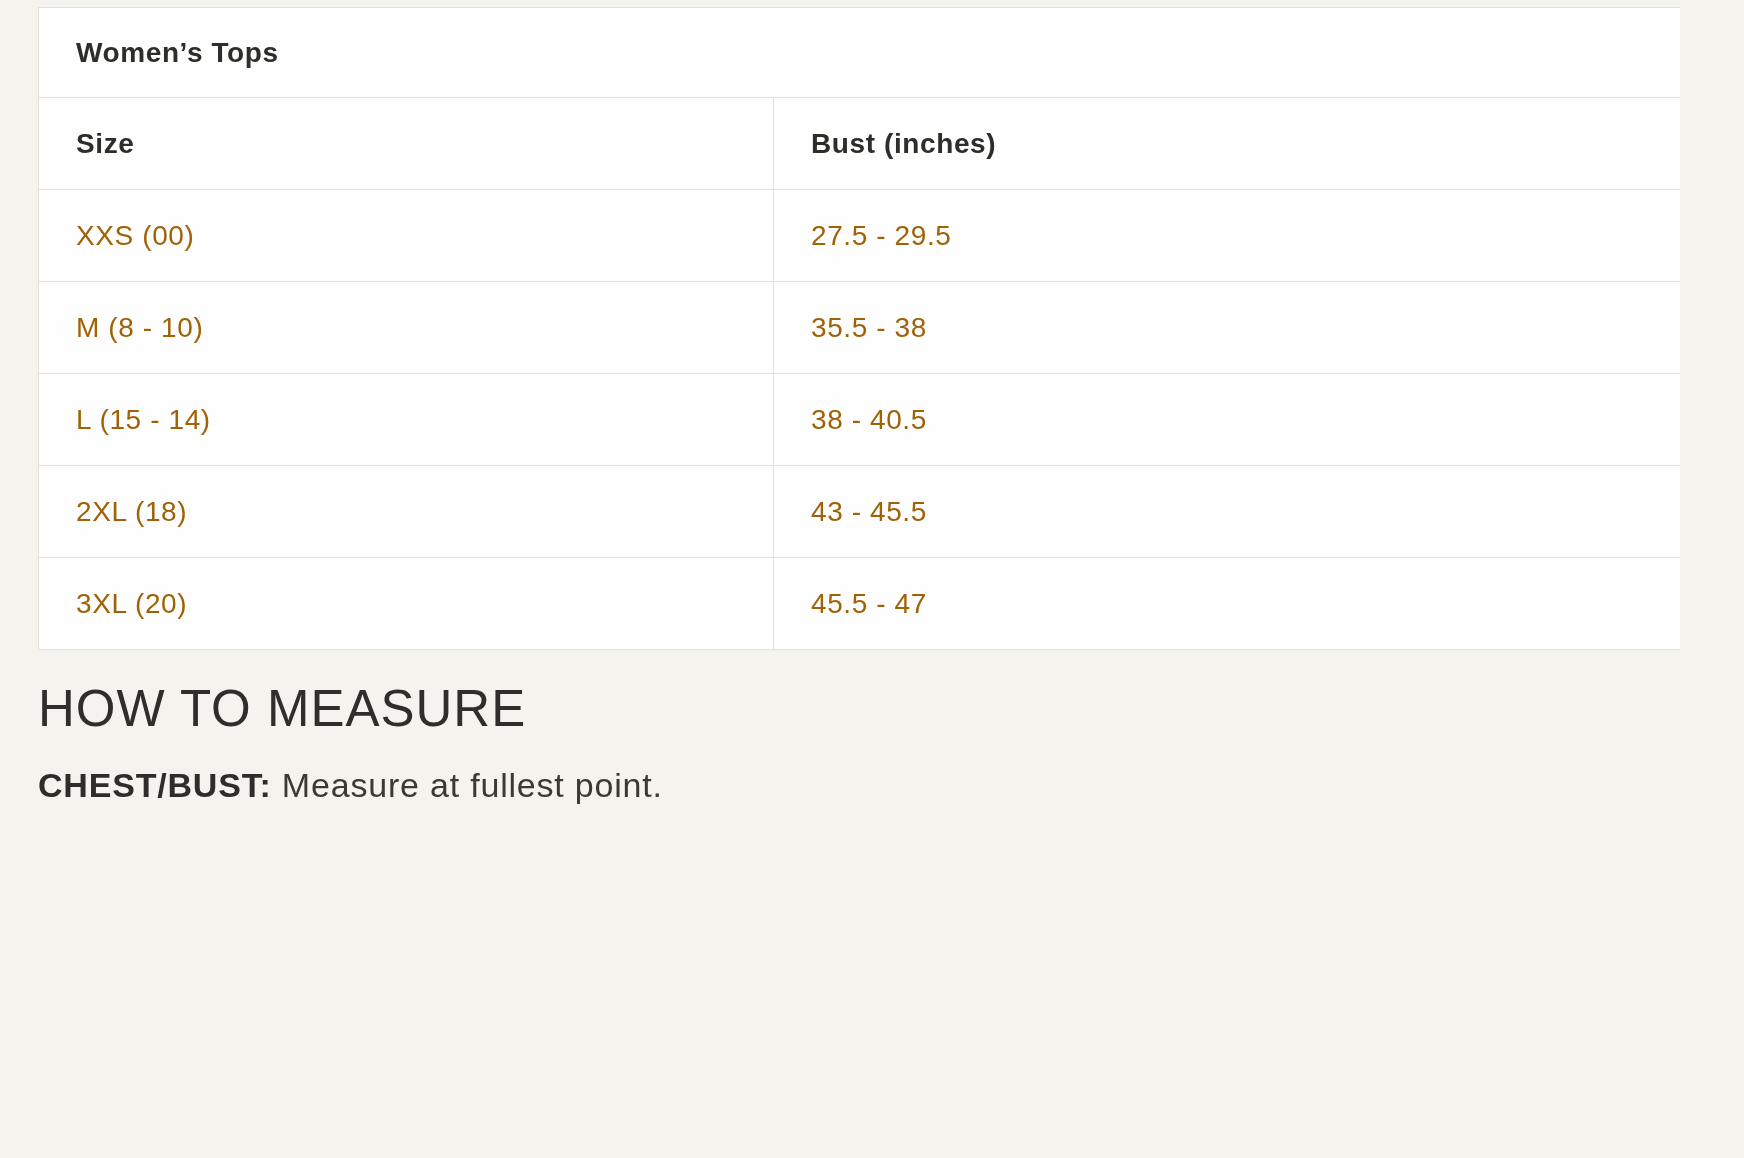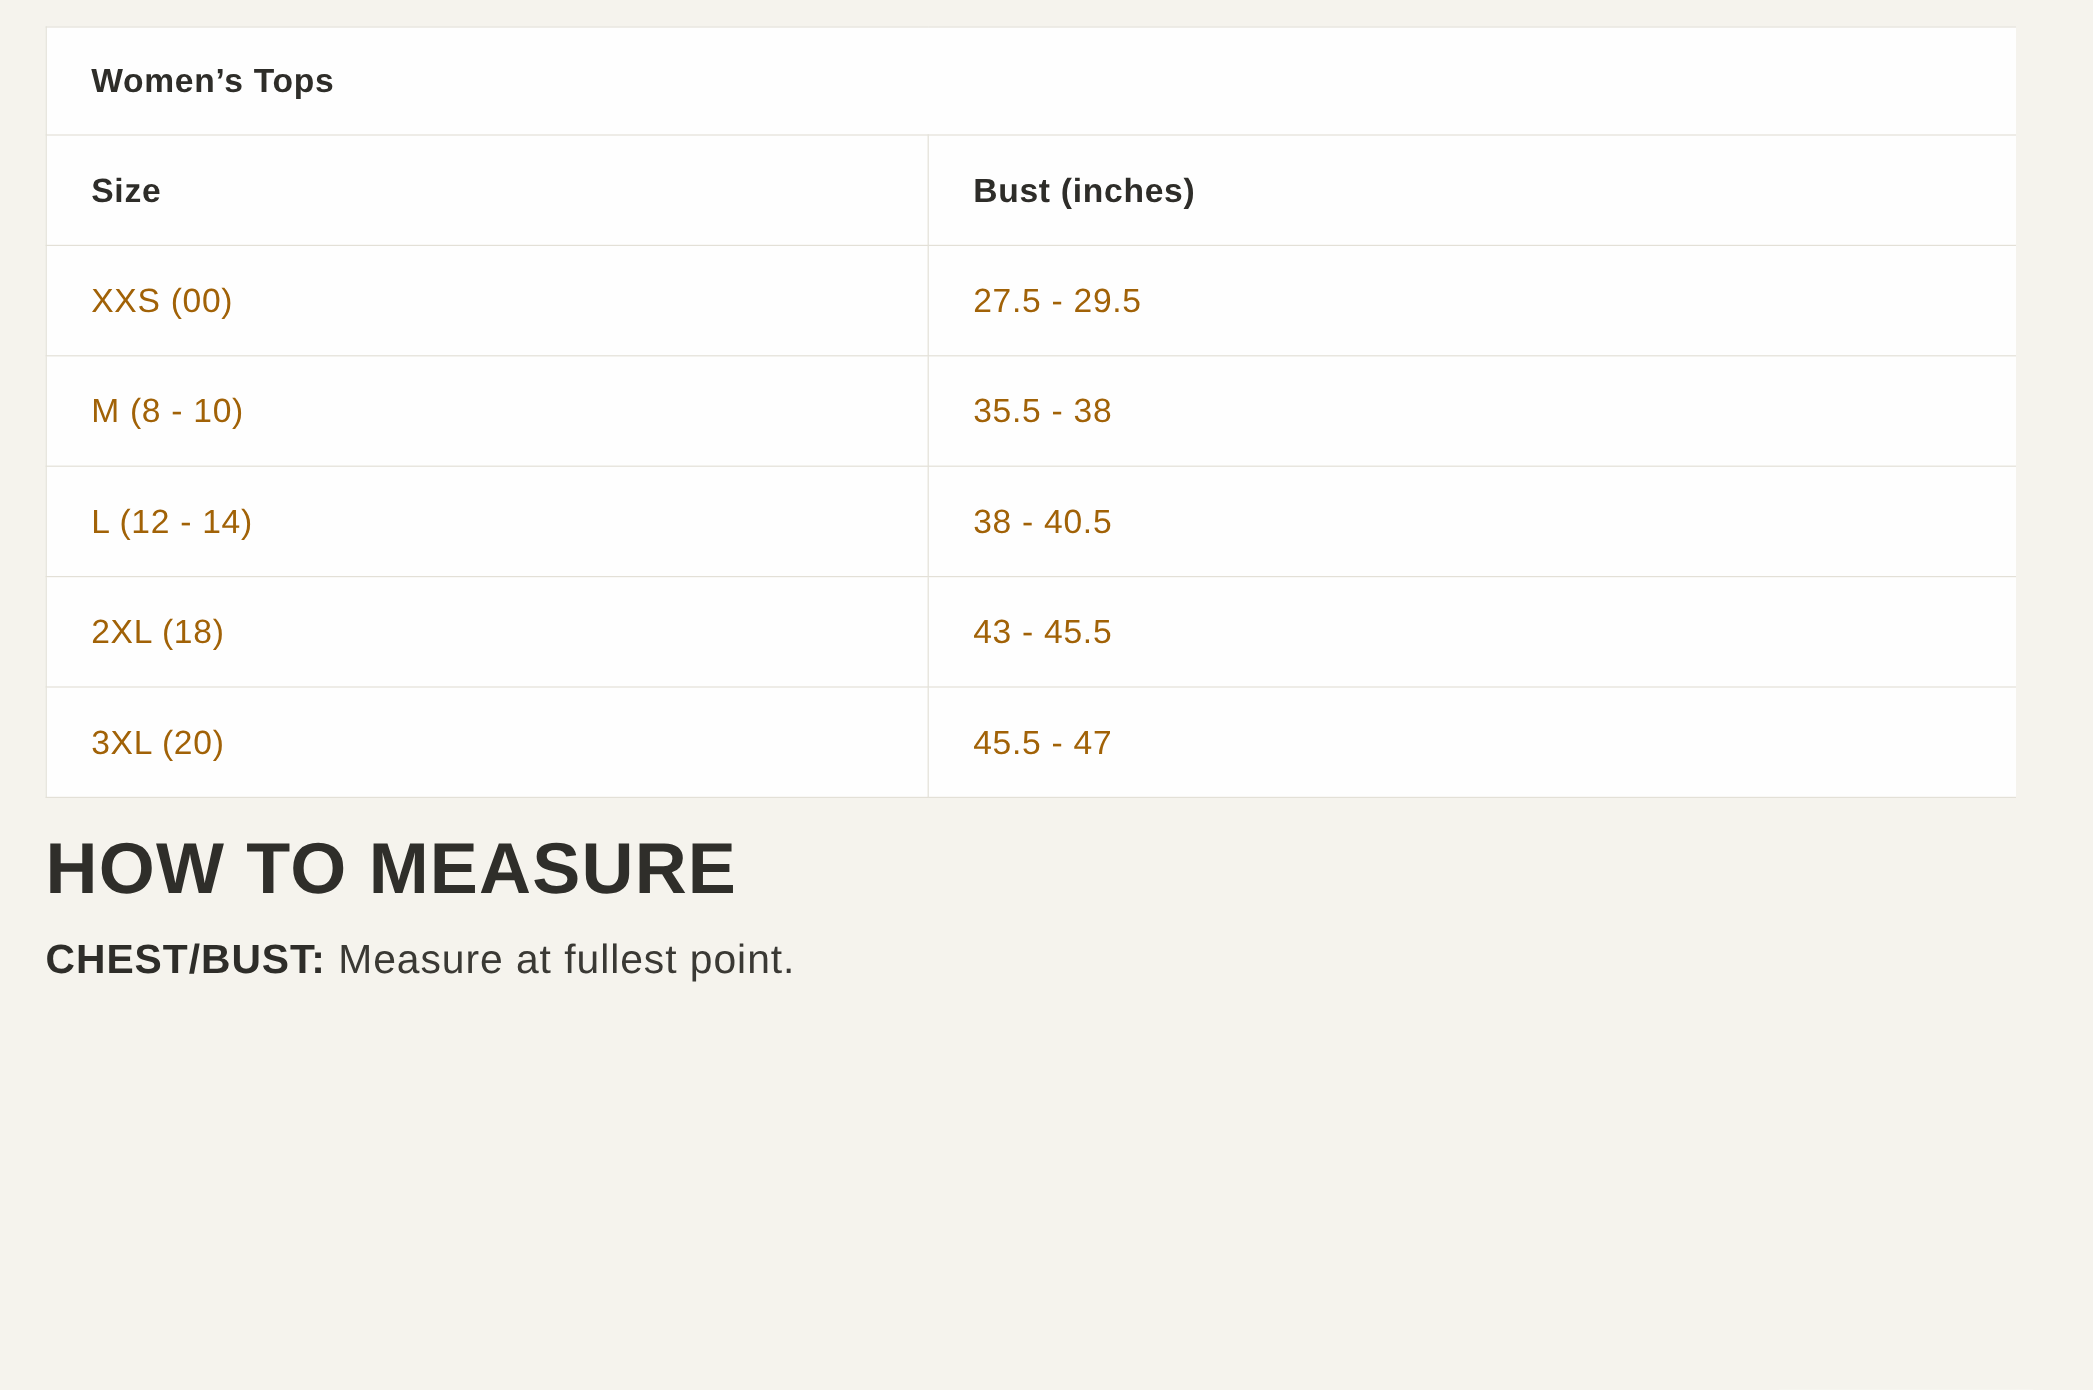--- a/index.html
+++ b/index.html
@@ -6,21 +6,21 @@
     margin: 0;
     padding: 0;
     background: #f5f3ed;
     font-family: "Liberation Sans", "DejaVu Sans", sans-serif;
   }
   .page {
     width: 1680px;
     height: 1158px;
     background: #f5f3ed;
     box-sizing: border-box;
-    padding: 22px 38px 0 38px;
+    padding: 7px 38px 0 38px;
     overflow: hidden;
   }
   table.size-chart {
     width: 1668px;
     border-collapse: collapse;
     table-layout: fixed;
     background: #fefefe;
   }
   table.size-chart th,
   table.size-chart td {
@@ -38,23 +38,23 @@
   }
   table.size-chart td {
     font-weight: normal;
     color: #a16207;
   }
   tr.title-row th {
     padding: 29px 37px;
   }
   .how-heading {
     margin: 31px 0 0 0;
-    font-size: 60px;
+    font-size: 51px;
     line-height: 56px;
-    font-weight: 700;
+    font-weight: 400;
     letter-spacing: 1px;
     color: #2f2e2a;
   }
   .measure-line {
     margin: 28px 0 0 0;
     font-size: 34px;
     line-height: 40px;
     letter-spacing: 0.8px;
     color: #3a3934;
   }
@@ -84,21 +84,21 @@
       </tr>
       <tr>
         <td>XXS (00)</td>
         <td>27.5 - 29.5</td>
       </tr>
       <tr>
         <td>M (8 - 10)</td>
         <td>35.5 - 38</td>
       </tr>
       <tr>
-        <td>L (12 - 14)</td>
+        <td>L (15 - 14)</td>
         <td>38 - 40.5</td>
       </tr>
       <tr>
         <td>2XL (18)</td>
         <td>43 - 45.5</td>
       </tr>
       <tr>
         <td>3XL (20)</td>
         <td>45.5 - 47</td>
       </tr>

